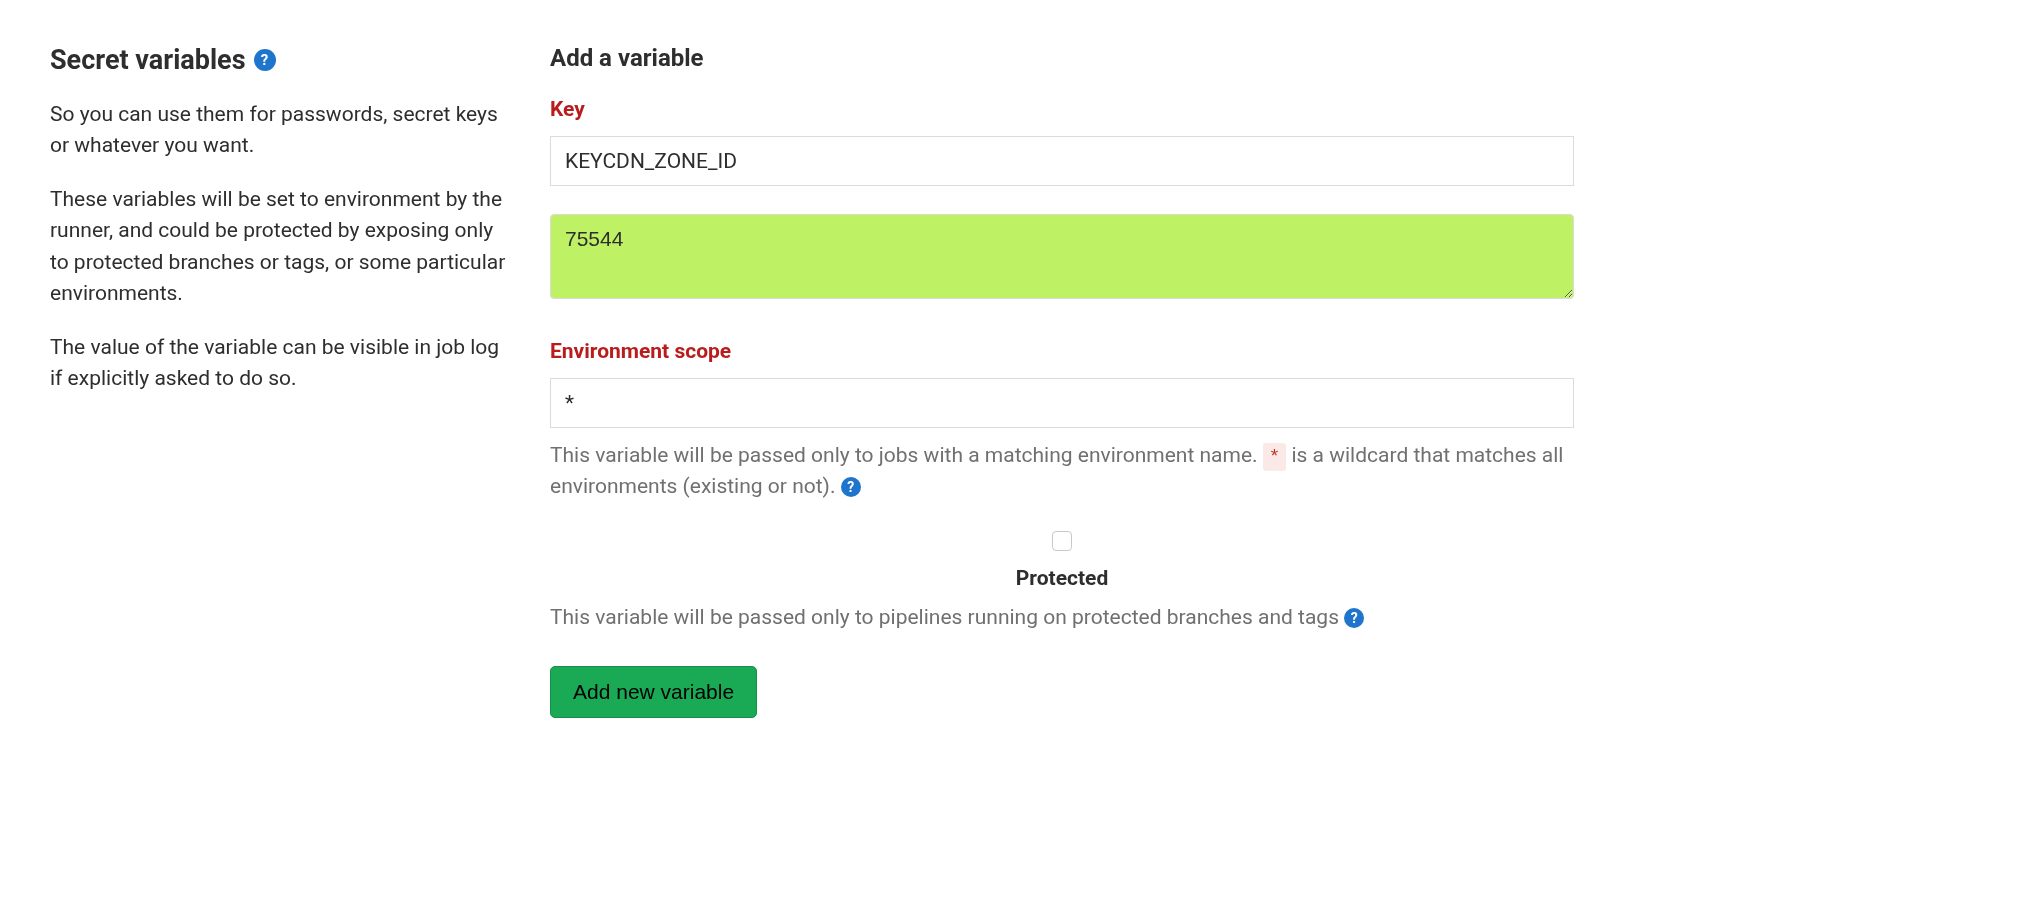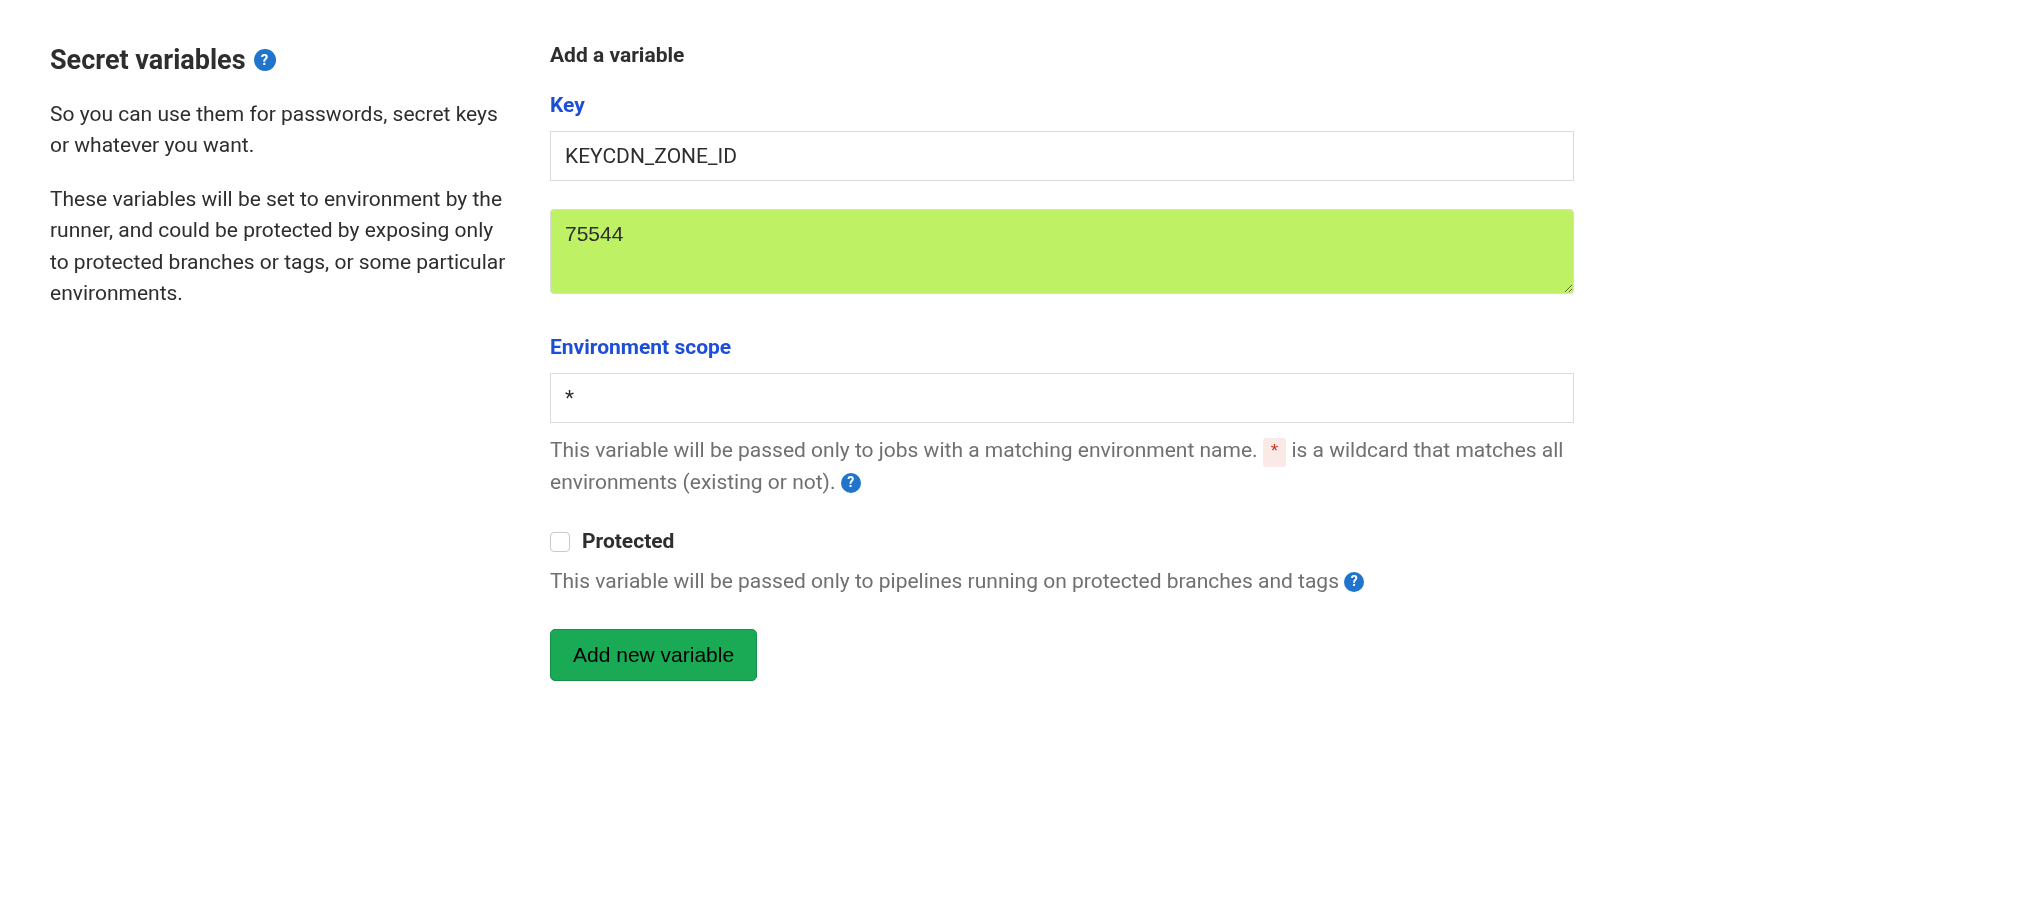--- a/index.html
+++ b/index.html
@@ -53,30 +53,30 @@
       width: 20px;
       height: 20px;
       font-size: 14px;
     }
     .desc-para {
       color: #2e2e2e;
       margin-bottom: 22px;
       line-height: 1.5;
     }
     .form-heading {
-      font-size: 21px;
+      font-size: 24px;
       font-weight: 700;
       color: #2e2e2e;
       margin-bottom: 18px;
     }
     .form-label {
       display: block;
       font-size: 21px;
       font-weight: 700;
-      color: #1d4ed8;
+      color: #b91c1c;
       margin-bottom: 10px;
     }
     .form-input {
       width: 100%;
       padding: 12px 14px;
       font-size: 21px;
       font-family: inherit;
       color: #2e2e2e;
       background: #ffffff;
       border: 1px solid #dbdbdb;
@@ -115,20 +115,21 @@
       padding: 0 6px;
       border-radius: 3px;
       font-family: Menlo, Monaco, "Courier New", monospace;
       font-size: 19px;
     }
     .checkbox-row {
       display: flex;
       align-items: center;
       gap: 12px;
       margin-bottom: 8px;
+      flex-direction: column;
     }
     .checkbox {
       width: 20px;
       height: 20px;
       border: 1px solid #c9c9c9;
       border-radius: 4px;
       background: #ffffff;
       cursor: pointer;
       appearance: none;
     }
@@ -155,20 +156,21 @@
 <body>
 
 <div class="container">
   <div class="left-col">
     <h2 class="section-title">
       <span>Secret variables</span>
       <span class="help-icon">?</span>
     </h2>
     <p class="desc-para">So you can use them for passwords, secret keys or whatever you want.</p>
     <p class="desc-para">These variables will be set to environment by the runner, and could be protected by exposing only to protected branches or tags, or some particular environments.</p>
+    <p class="desc-para">The value of the variable can be visible in job log if explicitly asked to do so.</p>
   </div>
 
   <div class="right-col">
     <div class="form-heading">Add a variable</div>
 
     <div class="form-group">
       <label class="form-label">Key</label>
       <input type="text" class="form-input" value="KEYCDN_ZONE_ID" style="">
     </div>
 

